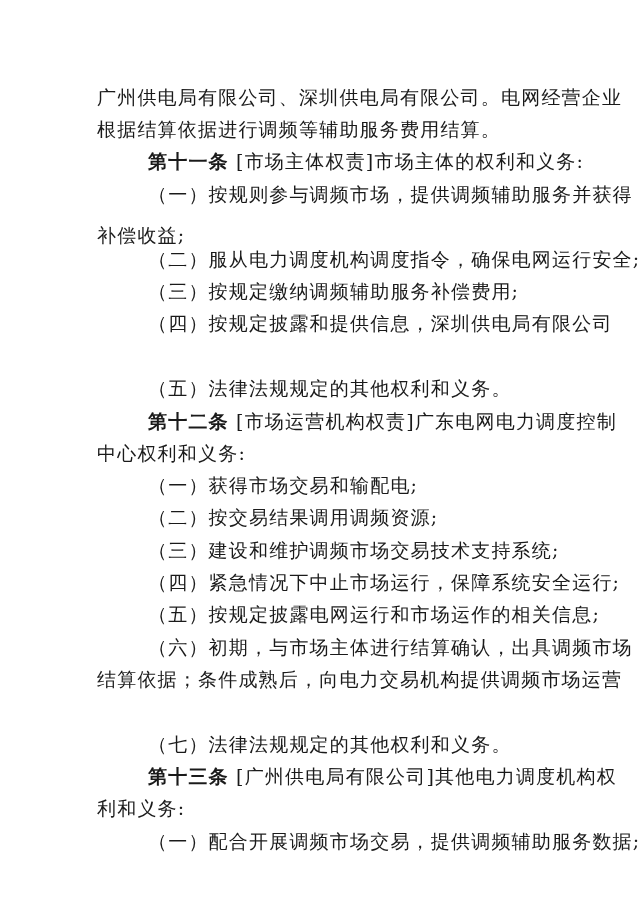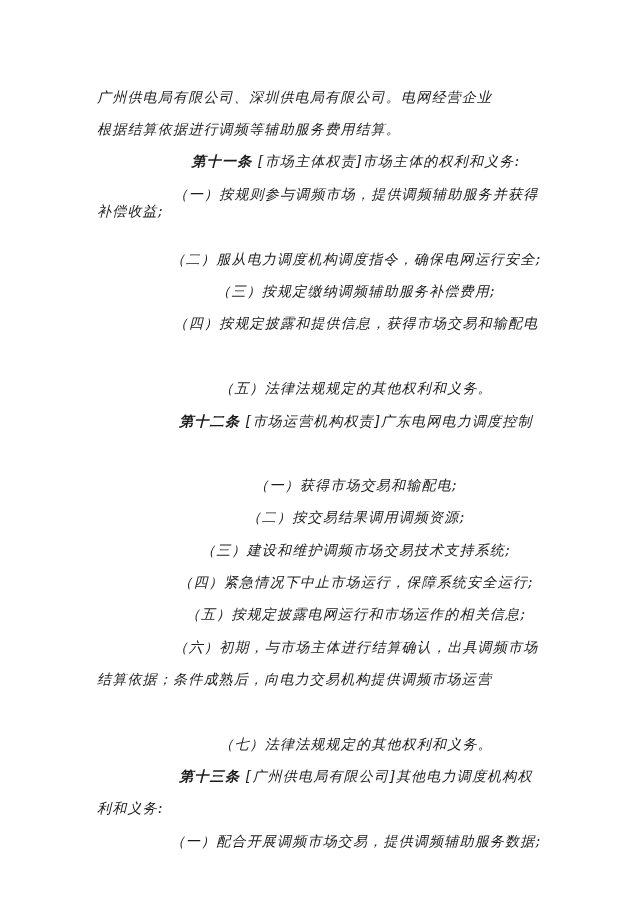--- a/index.html
+++ b/index.html
@@ -5,41 +5,41 @@
   html, body { margin: 0; padding: 0; }
   body {
     width: 640px; height: 905px; background: #ffffff;
     position: relative; overflow: hidden;
     font-family: "DejaVu Serif", "Liberation Serif", serif;
     color: #1a1a1a;
   }
   .page { position: absolute; left: 0; top: 0; width: 640px; height: 905px; }
   .line {
     position: absolute; left: 97px; width: 450px;
-    font-size: 14px; line-height: 22px; white-space: nowrap;
+    font-size: 19px; line-height: 22px; white-space: nowrap;
     letter-spacing: 1.2px;
-    font-style: italic;
   }
-  .indent { left: 131px; text-align: center; }
+  .indent { left: 148px; }
   .bold { font-weight: bold; }
 </style>
 </head>
 <body>
 
 <div class="page">
   <div class="line" style="top:86px"><span>广州供电局有限公司、深圳供电局有限公司。电网经营企业</span></div>
   <div class="line" style="top:118px"><span>根据结算依据进行调频等辅助服务费用结算。</span></div>
   <div class="line indent" style="top:150px"><span class="bold">第十一条</span><span>  [市场主体权责]市场主体的权利和义务:</span></div>
   <div class="line indent" style="top:183px"><span>（一）按规则参与调频市场，提供调频辅助服务并获得</span></div>
-  <div class="line" style="top:200px"><span>补偿收益;</span></div>
+  <div class="line" style="top:224px"><span>补偿收益;</span></div>
   <div class="line indent" style="top:248px"><span>（二）服从电力调度机构调度指令，确保电网运行安全;</span></div>
   <div class="line indent" style="top:280px"><span>（三）按规定缴纳调频辅助服务补偿费用;</span></div>
-  <div class="line indent" style="top:312px"><span>（四）按规定披露和提供信息，获得市场交易和输配电</span></div>
+  <div class="line indent" style="top:312px"><span>（四）按规定披露和提供信息，深圳供电局有限公司</span></div>
   <div class="line indent" style="top:377px"><span>（五）法律法规规定的其他权利和义务。</span></div>
   <div class="line indent" style="top:410px"><span class="bold">第十二条</span><span> [市场运营机构权责]广东电网电力调度控制</span></div>
+  <div class="line" style="top:442px"><span>中心权利和义务:</span></div>
   <div class="line indent" style="top:474px"><span>（一）获得市场交易和输配电;</span></div>
   <div class="line indent" style="top:506px"><span>（二）按交易结果调用调频资源;</span></div>
   <div class="line indent" style="top:539px"><span>（三）建设和维护调频市场交易技术支持系统;</span></div>
   <div class="line indent" style="top:571px"><span>（四）紧急情况下中止市场运行，保障系统安全运行;</span></div>
   <div class="line indent" style="top:603px"><span>（五）按规定披露电网运行和市场运作的相关信息;</span></div>
   <div class="line indent" style="top:636px"><span>（六）初期，与市场主体进行结算确认，出具调频市场</span></div>
   <div class="line" style="top:668px"><span>结算依据；条件成熟后，向电力交易机构提供调频市场运营</span></div>
   <div class="line indent" style="top:733px"><span>（七）法律法规规定的其他权利和义务。</span></div>
   <div class="line indent" style="top:765px"><span class="bold">第十三条</span><span>  [广州供电局有限公司]其他电力调度机构权</span></div>
   <div class="line" style="top:797px"><span>利和义务:</span></div>

